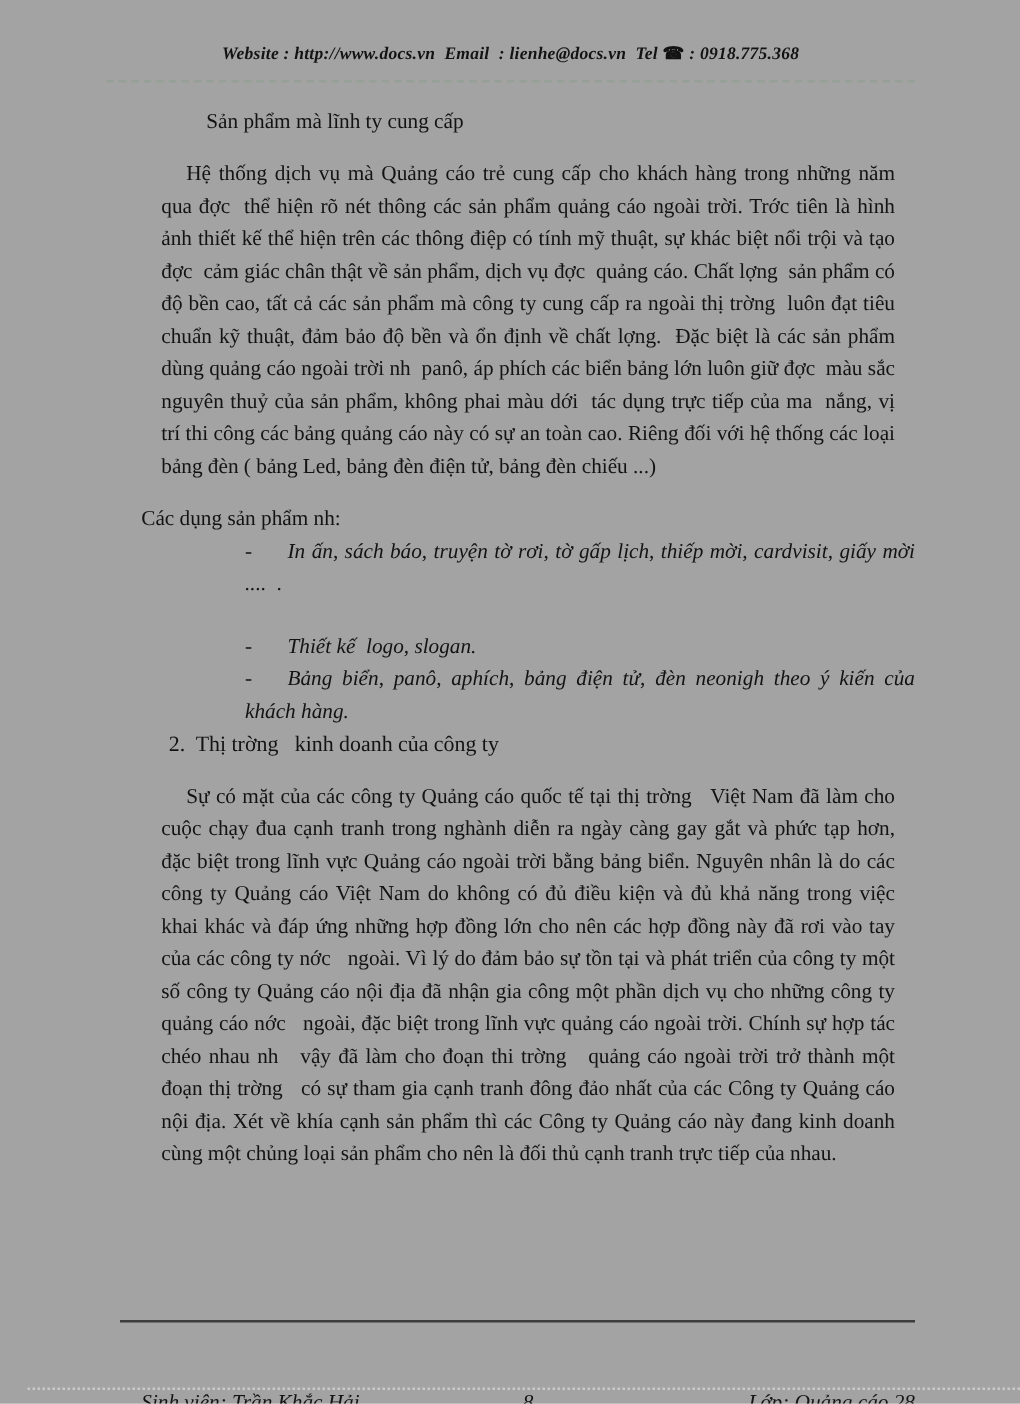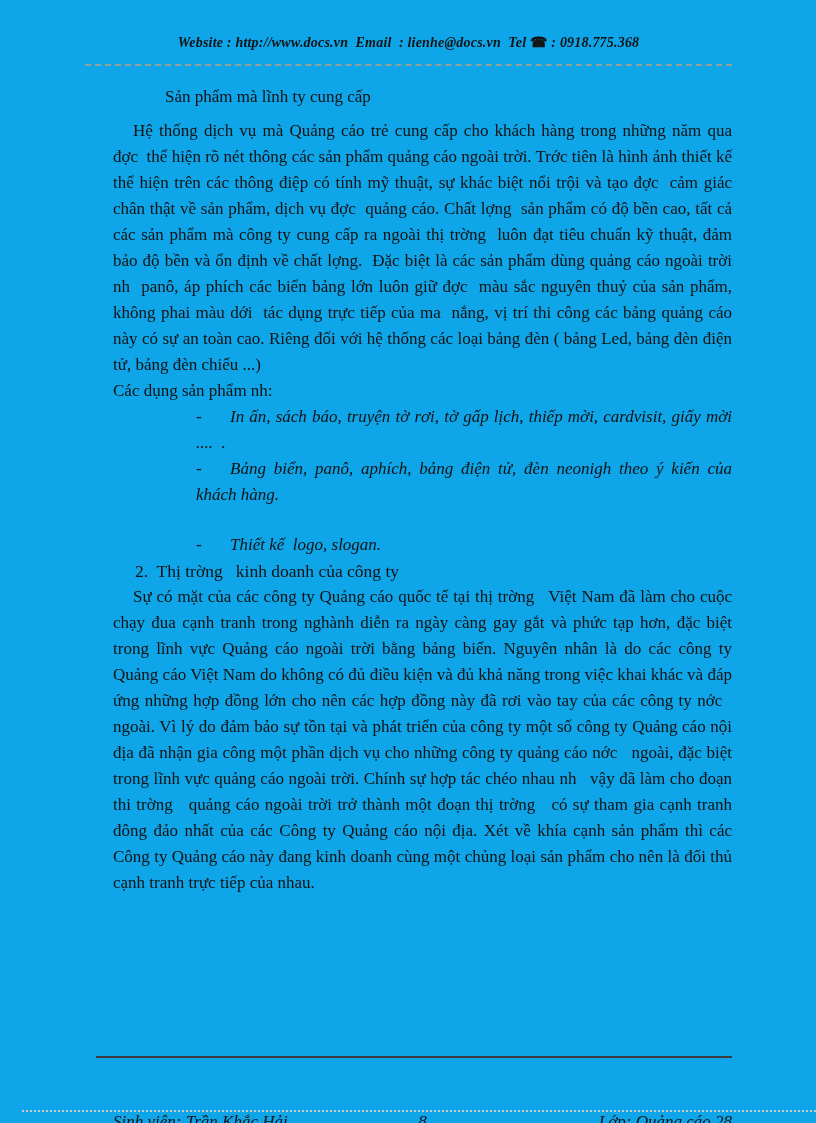--- a/index.html
+++ b/index.html
@@ -1,20 +1,20 @@
 <!DOCTYPE html>
 <html><head>
 <meta charset="utf-8">
 <style>
   html,body { margin:0; padding:0; background:#e9e9e9; }
   .page {
     position:relative;
     width:816px; height:1123px;
     margin:0 auto;
-    background:#0ea5e9;
+    background:#a3a3a3;
     font-family:"Liberation Serif", serif;
     color:#131313;
     overflow:hidden;
   }
   .doc-header {
     position:absolute; top:34px; left:85px; width:647px;
     text-align:center;
     font-weight:bold; font-style:italic;
     font-size:14px; letter-spacing:0.2px;
     white-space:nowrap;
@@ -22,21 +22,21 @@
   .header-rule {
     position:absolute; top:64px; left:85px; width:647px; height:0;
     border-top:2px dashed #97a097;
   }
   .content {
     position:absolute; top:84px; left:113px; width:619px;
     font-size:17px; line-height:26px;
     text-align:justify;
   }
   .intro-line { text-indent:52px; margin:0 0 8px 0; text-align:left; }
-  .para { margin:0; text-indent:20px; }
+  .para { margin:16px; text-indent:20px; }
   .list-intro { margin:0; text-align:left; }
   .bullet {
     margin:0 0 0 83px;
     text-align:justify;
     font-style:italic;
   }
   .bullet.spaced { margin-top:24px; }
   .bullet .dash {
     display:inline-block; width:34px;
     text-indent:0;
@@ -77,23 +77,23 @@
 
   <div class="content">
     <p class="intro-line">Sản phẩm mà lĩnh ty cung cấp</p>
 
     <p class="para">Hệ thống dịch vụ mà Quảng cáo trẻ cung cấp cho khách hàng trong những năm qua đợc&nbsp; thể hiện rõ nét thông các sản phẩm quảng cáo ngoài trời. Trớc tiên là hình ảnh thiết kế thể hiện trên các thông điệp có tính mỹ thuật, sự khác biệt nổi trội và tạo đợc&nbsp; cảm giác chân thật về sản phẩm, dịch vụ đợc&nbsp; quảng cáo. Chất lợng&nbsp; sản phẩm có độ bền cao, tất cả các sản phẩm mà công ty cung cấp ra ngoài thị trờng&nbsp; luôn đạt tiêu chuẩn kỹ thuật, đảm bảo độ bền và ổn định về chất lợng.&nbsp; Đặc biệt là các sản phẩm dùng quảng cáo ngoài trời nh&nbsp; panô, áp phích các biển bảng lớn luôn giữ đợc&nbsp; màu sắc nguyên thuỷ của sản phẩm, không phai màu dới&nbsp; tác dụng trực tiếp của ma&nbsp; nắng, vị trí thi công các bảng quảng cáo này có sự an toàn cao. Riêng đối với hệ thống các loại bảng đèn ( bảng Led, bảng đèn điện tử, bảng đèn chiếu ...)</p>
 
     <p class="list-intro">Các dụng sản phẩm nh:</p>
 
     <div class="bullet"><span class="dash">-</span><span>In ấn, sách báo, truyện tờ rơi, tờ gấp lịch, thiếp mời, cardvisit, giấy mời ....&nbsp; .</span></div>
 
+    <div class="bullet spaced"><span class="dash">-</span><span>Thiết kế&nbsp; logo, slogan.</span></div>
+
     <div class="bullet"><span class="dash">-</span><span>Bảng biển, panô, aphích, bảng điện tử, đèn neonigh theo ý kiến của khách hàng.</span></div>
-
-    <div class="bullet spaced"><span class="dash">-</span><span>Thiết kế&nbsp; logo, slogan.</span></div>
 
 
     <p class="heading2">2.&nbsp; Thị trờng&nbsp;&nbsp; kinh doanh của công ty</p>
 
     <p class="para">Sự có mặt của các công ty Quảng cáo quốc tế tại thị trờng&nbsp;&nbsp; Việt Nam đã làm cho cuộc chạy đua cạnh tranh trong nghành diễn ra ngày càng gay gắt và phức tạp hơn, đặc biệt trong lĩnh vực Quảng cáo ngoài trời bằng bảng biển. Nguyên nhân là do các công ty Quảng cáo Việt Nam do không có đủ điều kiện và đủ khả năng trong việc khai khác và đáp ứng những hợp đồng lớn cho nên các hợp đồng này đã rơi vào tay của các công ty nớc&nbsp;&nbsp; ngoài. Vì lý do đảm bảo sự tồn tại và phát triển của công ty một số công ty Quảng cáo nội địa đã nhận gia công một phần dịch vụ cho những công ty quảng cáo nớc&nbsp;&nbsp; ngoài, đặc biệt trong lĩnh vực quảng cáo ngoài trời. Chính sự hợp tác chéo nhau nh&nbsp;&nbsp; vậy đã làm cho đoạn thi trờng&nbsp;&nbsp; quảng cáo ngoài trời trở thành một đoạn thị trờng&nbsp;&nbsp; có sự tham gia cạnh tranh đông đảo nhất của các Công ty Quảng cáo nội địa. Xét về khía cạnh sản phẩm thì các Công ty Quảng cáo này đang kinh doanh cùng một chủng loại sản phẩm cho nên là đối thủ cạnh tranh trực tiếp của nhau.</p>
   </div>
 
   <div class="footer-rule"></div>
   <div class="doc-footer">
     <span class="f-left">Sinh viên: Trần Khắc Hải</span>

